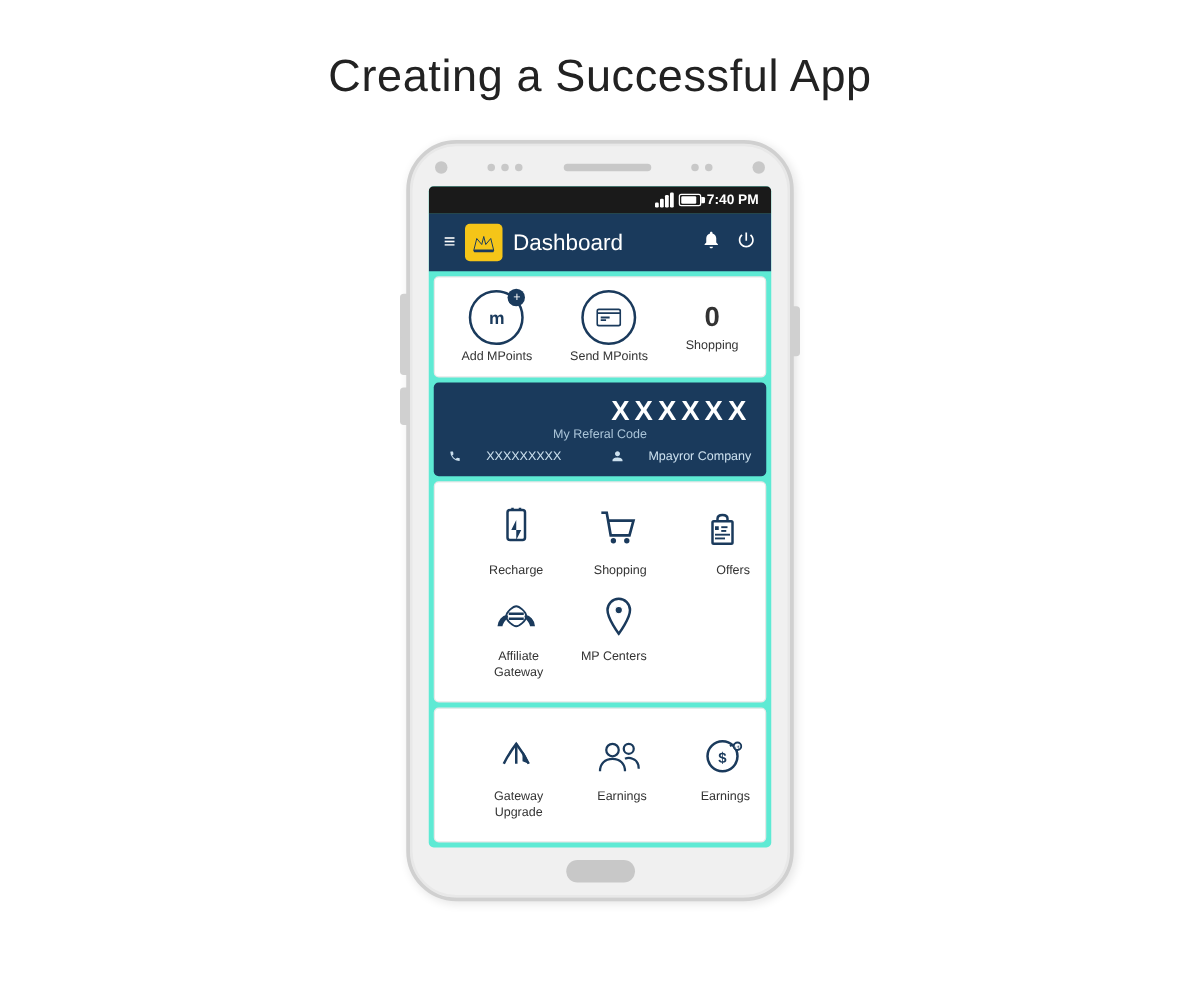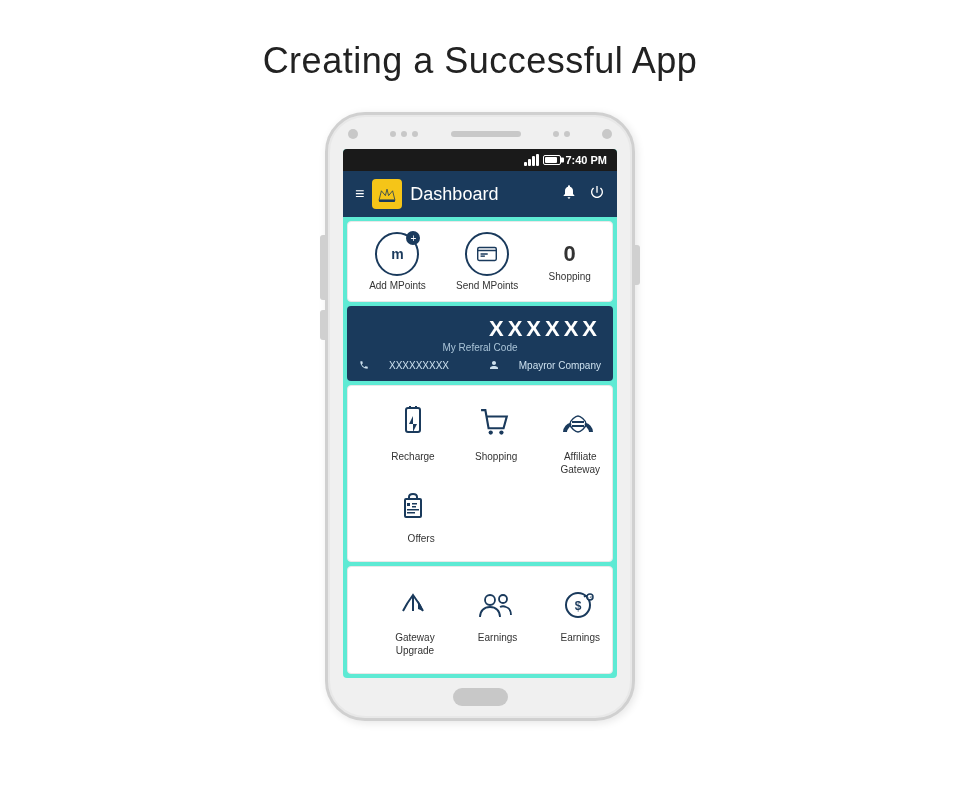--- a/index.html
+++ b/index.html
@@ -505,47 +505,56 @@
                 <polyline points="1,1 5,1 8,18 22,18 25,7 6,7"></polyline>
                 <circle cx="10" cy="22" r="2" fill="#1a3a5c" stroke="none"></circle>
                 <circle cx="20" cy="22" r="2" fill="#1a3a5c" stroke="none"></circle>
               </svg>
             </div>
             <span class="menu-label">Shopping</span>
           </div>
 
           <div class="menu-item">
             <div class="menu-icon-wrap">
-              <svg width="32" height="28" viewBox="0 0 32 28" fill="none" stroke="#1a3a5c" stroke-width="2">
-                <path d="M8 14 C8 10 14 6 16 6 C18 6 24 10 24 14 C24 18 18 22 16 22 C14 22 8 18 8 14Z" stroke="#1a3a5c" stroke-width="1.5"></path>
-                <path d="M4 22 C4 18 10 14 8 14 C6 14 2 18 2 22" stroke="#1a3a5c"></path>
-                <path d="M28 22 C28 18 22 14 24 14 C26 14 30 18 30 22" stroke="#1a3a5c"></path>
-                <line x1="10" y1="12" x2="22" y2="12"></line>
-                <line x1="10" y1="16" x2="22" y2="16"></line>
-              </svg>
-            </div>
-            <span class="menu-label" style="white-space:pre-line">Affiliate
-Gateway</span>
-          </div>
-
-          <div class="menu-item">
-            <div class="menu-icon-wrap">
               <svg width="28" height="30" viewBox="0 0 28 30" fill="none" stroke="#1a3a5c" stroke-width="2">
                 <rect x="6" y="8" width="16" height="18" rx="1"></rect>
                 <path d="M10 8 V6 C10 4 11 3 14 3 C17 3 18 4 18 6 V8"></path>
                 <rect x="8" y="12" width="3" height="3" stroke="none" fill="#1a3a5c"></rect>
                 <rect x="13" y="12" width="5" height="1.5" stroke="none" fill="#1a3a5c"></rect>
                 <rect x="13" y="15" width="4" height="1.5" stroke="none" fill="#1a3a5c"></rect>
                 <rect x="8" y="18" width="12" height="1.5" stroke="none" fill="#1a3a5c"></rect>
                 <rect x="8" y="21" width="8" height="1.5" stroke="none" fill="#1a3a5c"></rect>
               </svg>
             </div>
             <span class="menu-label">Offers</span>
           </div>
 
+          <div class="menu-item">
+            <div class="menu-icon-wrap">
+              <svg width="32" height="28" viewBox="0 0 32 28" fill="none" stroke="#1a3a5c" stroke-width="2">
+                <path d="M8 14 C8 10 14 6 16 6 C18 6 24 10 24 14 C24 18 18 22 16 22 C14 22 8 18 8 14Z" stroke="#1a3a5c" stroke-width="1.5"></path>
+                <path d="M4 22 C4 18 10 14 8 14 C6 14 2 18 2 22" stroke="#1a3a5c"></path>
+                <path d="M28 22 C28 18 22 14 24 14 C26 14 30 18 30 22" stroke="#1a3a5c"></path>
+                <line x1="10" y1="12" x2="22" y2="12"></line>
+                <line x1="10" y1="16" x2="22" y2="16"></line>
+              </svg>
+            </div>
+            <span class="menu-label" style="white-space:pre-line">Affiliate
+Gateway</span>
+          </div>
+
+          <div class="menu-item">
+            <div class="menu-icon-wrap">
+              <svg width="24" height="32" viewBox="0 0 24 32" fill="none" stroke="#1a3a5c" stroke-width="2">
+                <path d="M12 2 C7 2 3 6 3 11 C3 18 12 30 12 30 C12 30 21 18 21 11 C21 6 17 2 12 2Z"></path>
+                <circle cx="12" cy="11" r="3" fill="#1a3a5c" stroke="white" stroke-width="1"></circle>
+              </svg>
+            </div>
+            <span class="menu-label">MP Centers</span>
+          </div>
         </div>
       </div>
 
       <div class="section-card">
         <div class="menu-grid">
 
           <div class="menu-item">
             <div class="menu-icon-wrap">
               <svg width="30" height="28" viewBox="0 0 30 28" fill="none" stroke="#1a3a5c" stroke-width="2">
                 <path d="M5 20 C8 14 12 8 15 4 C18 8 22 14 25 20"></path>

